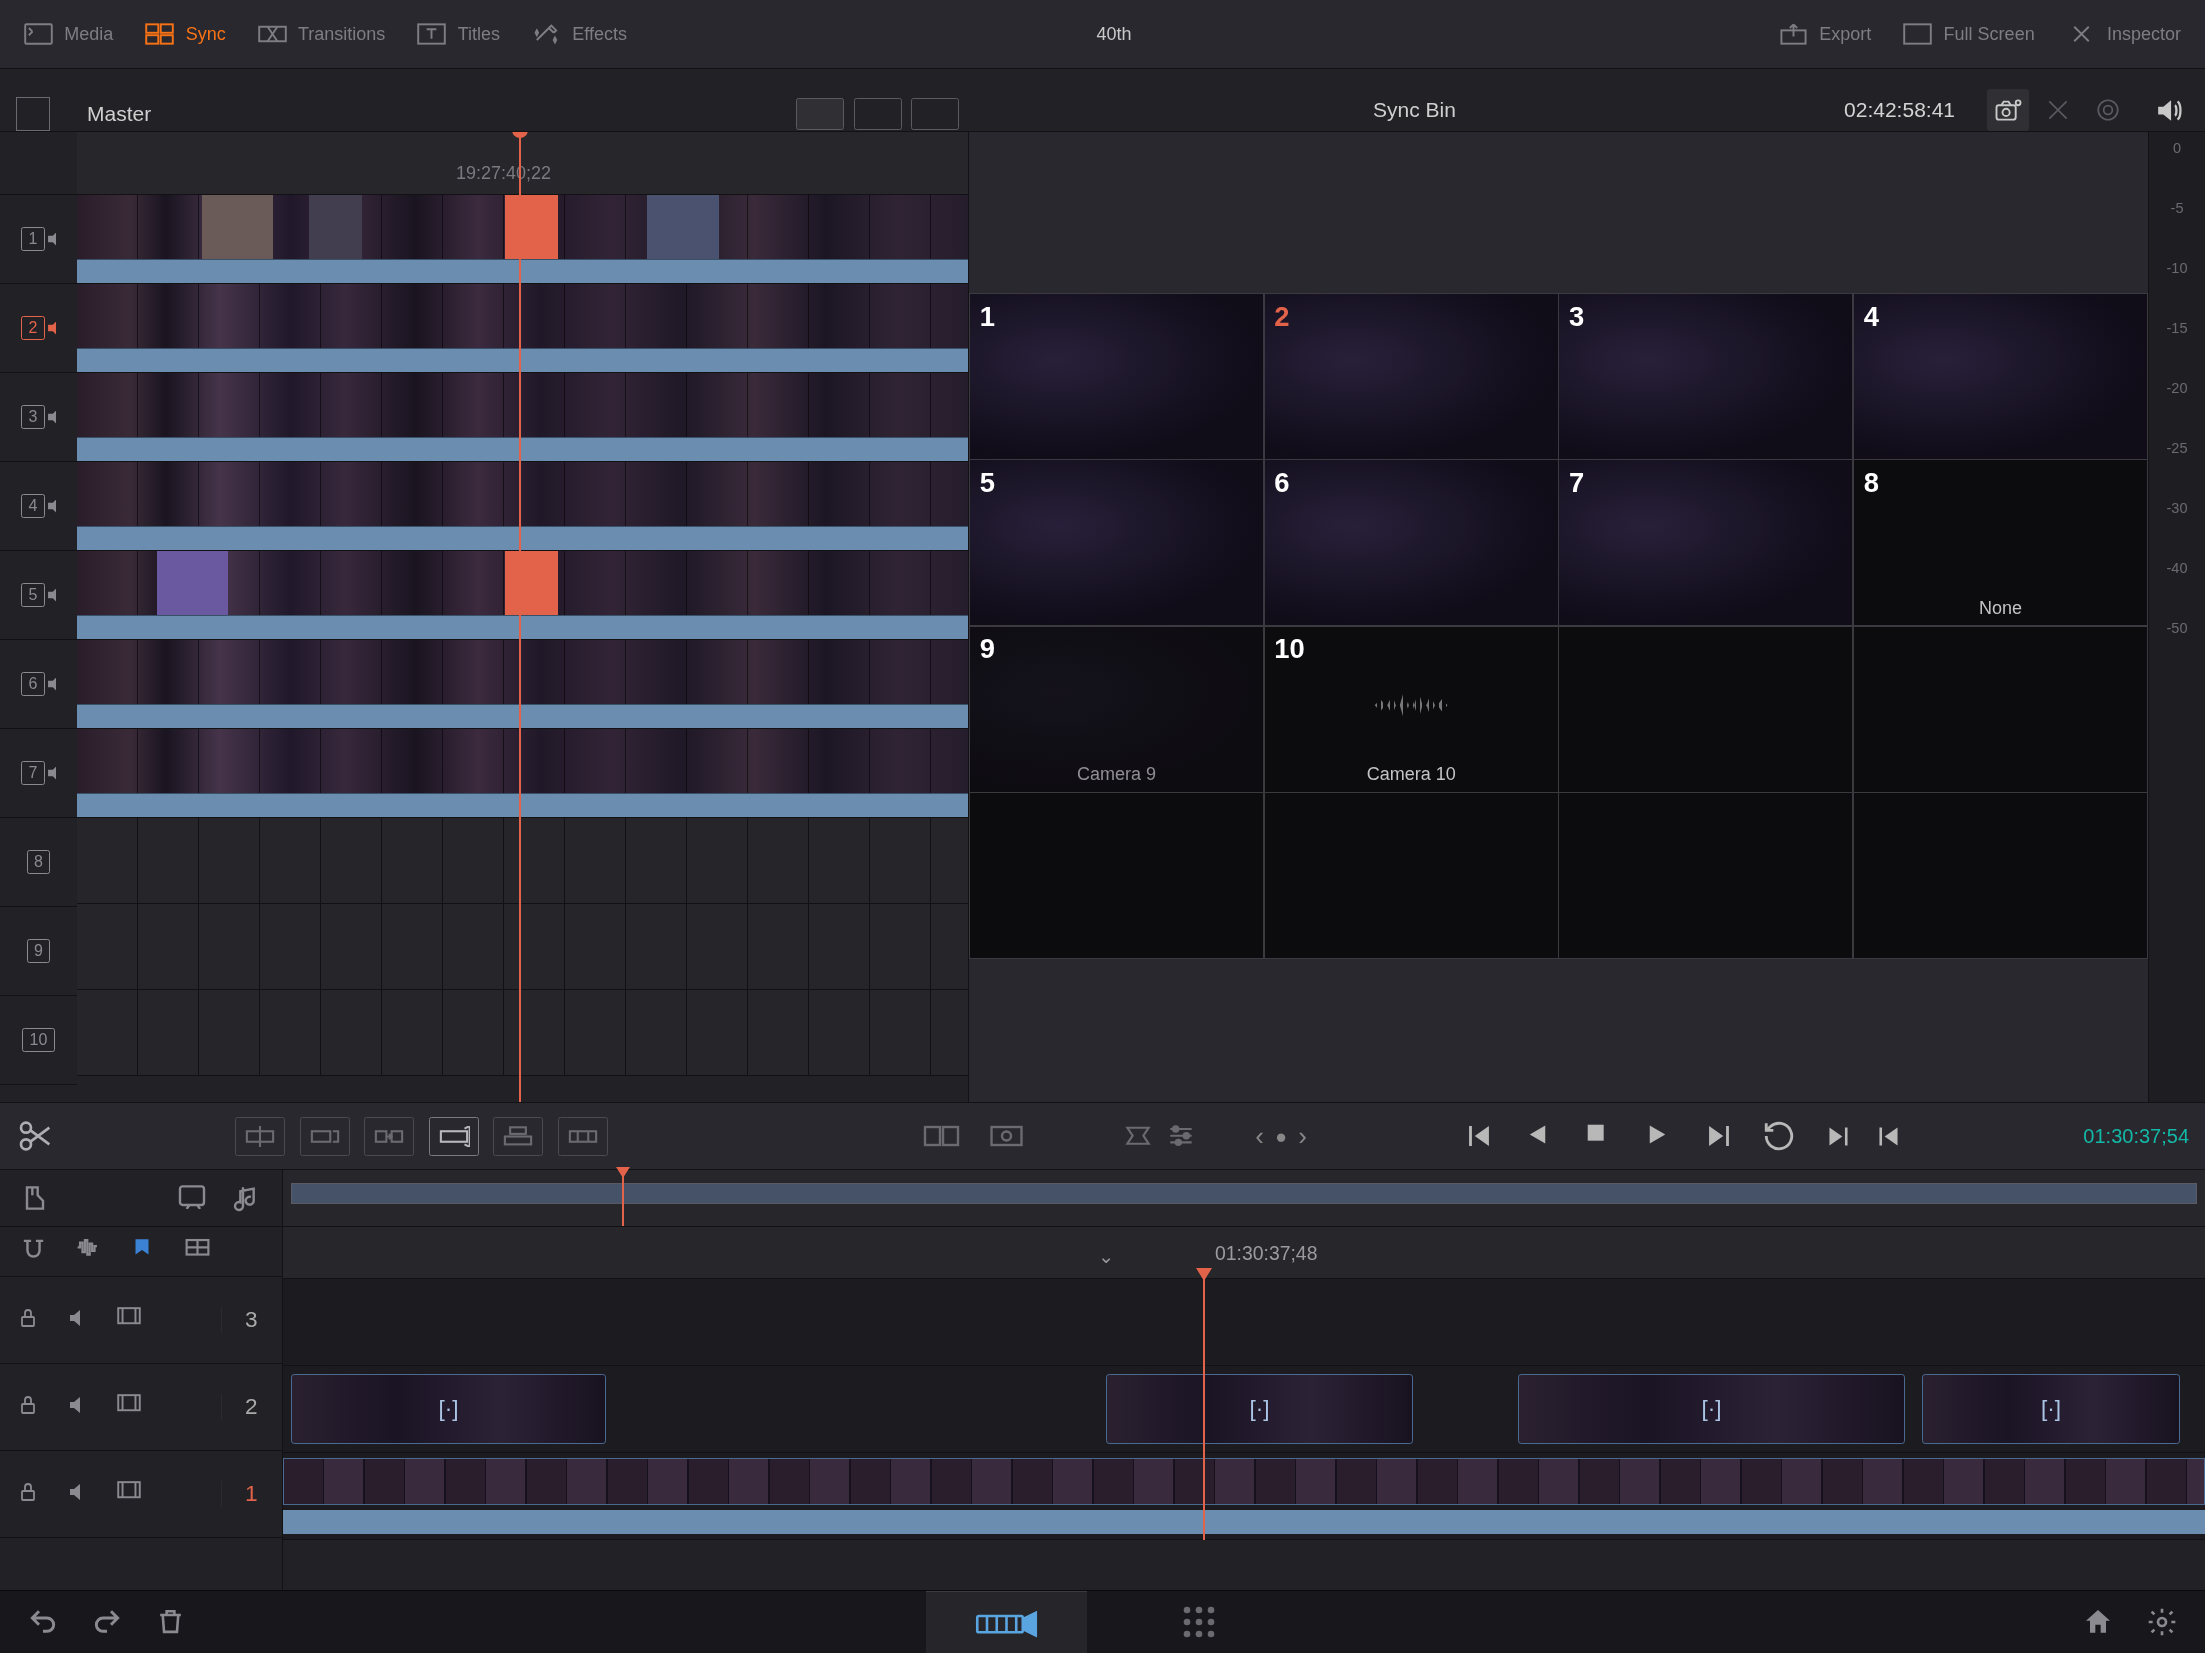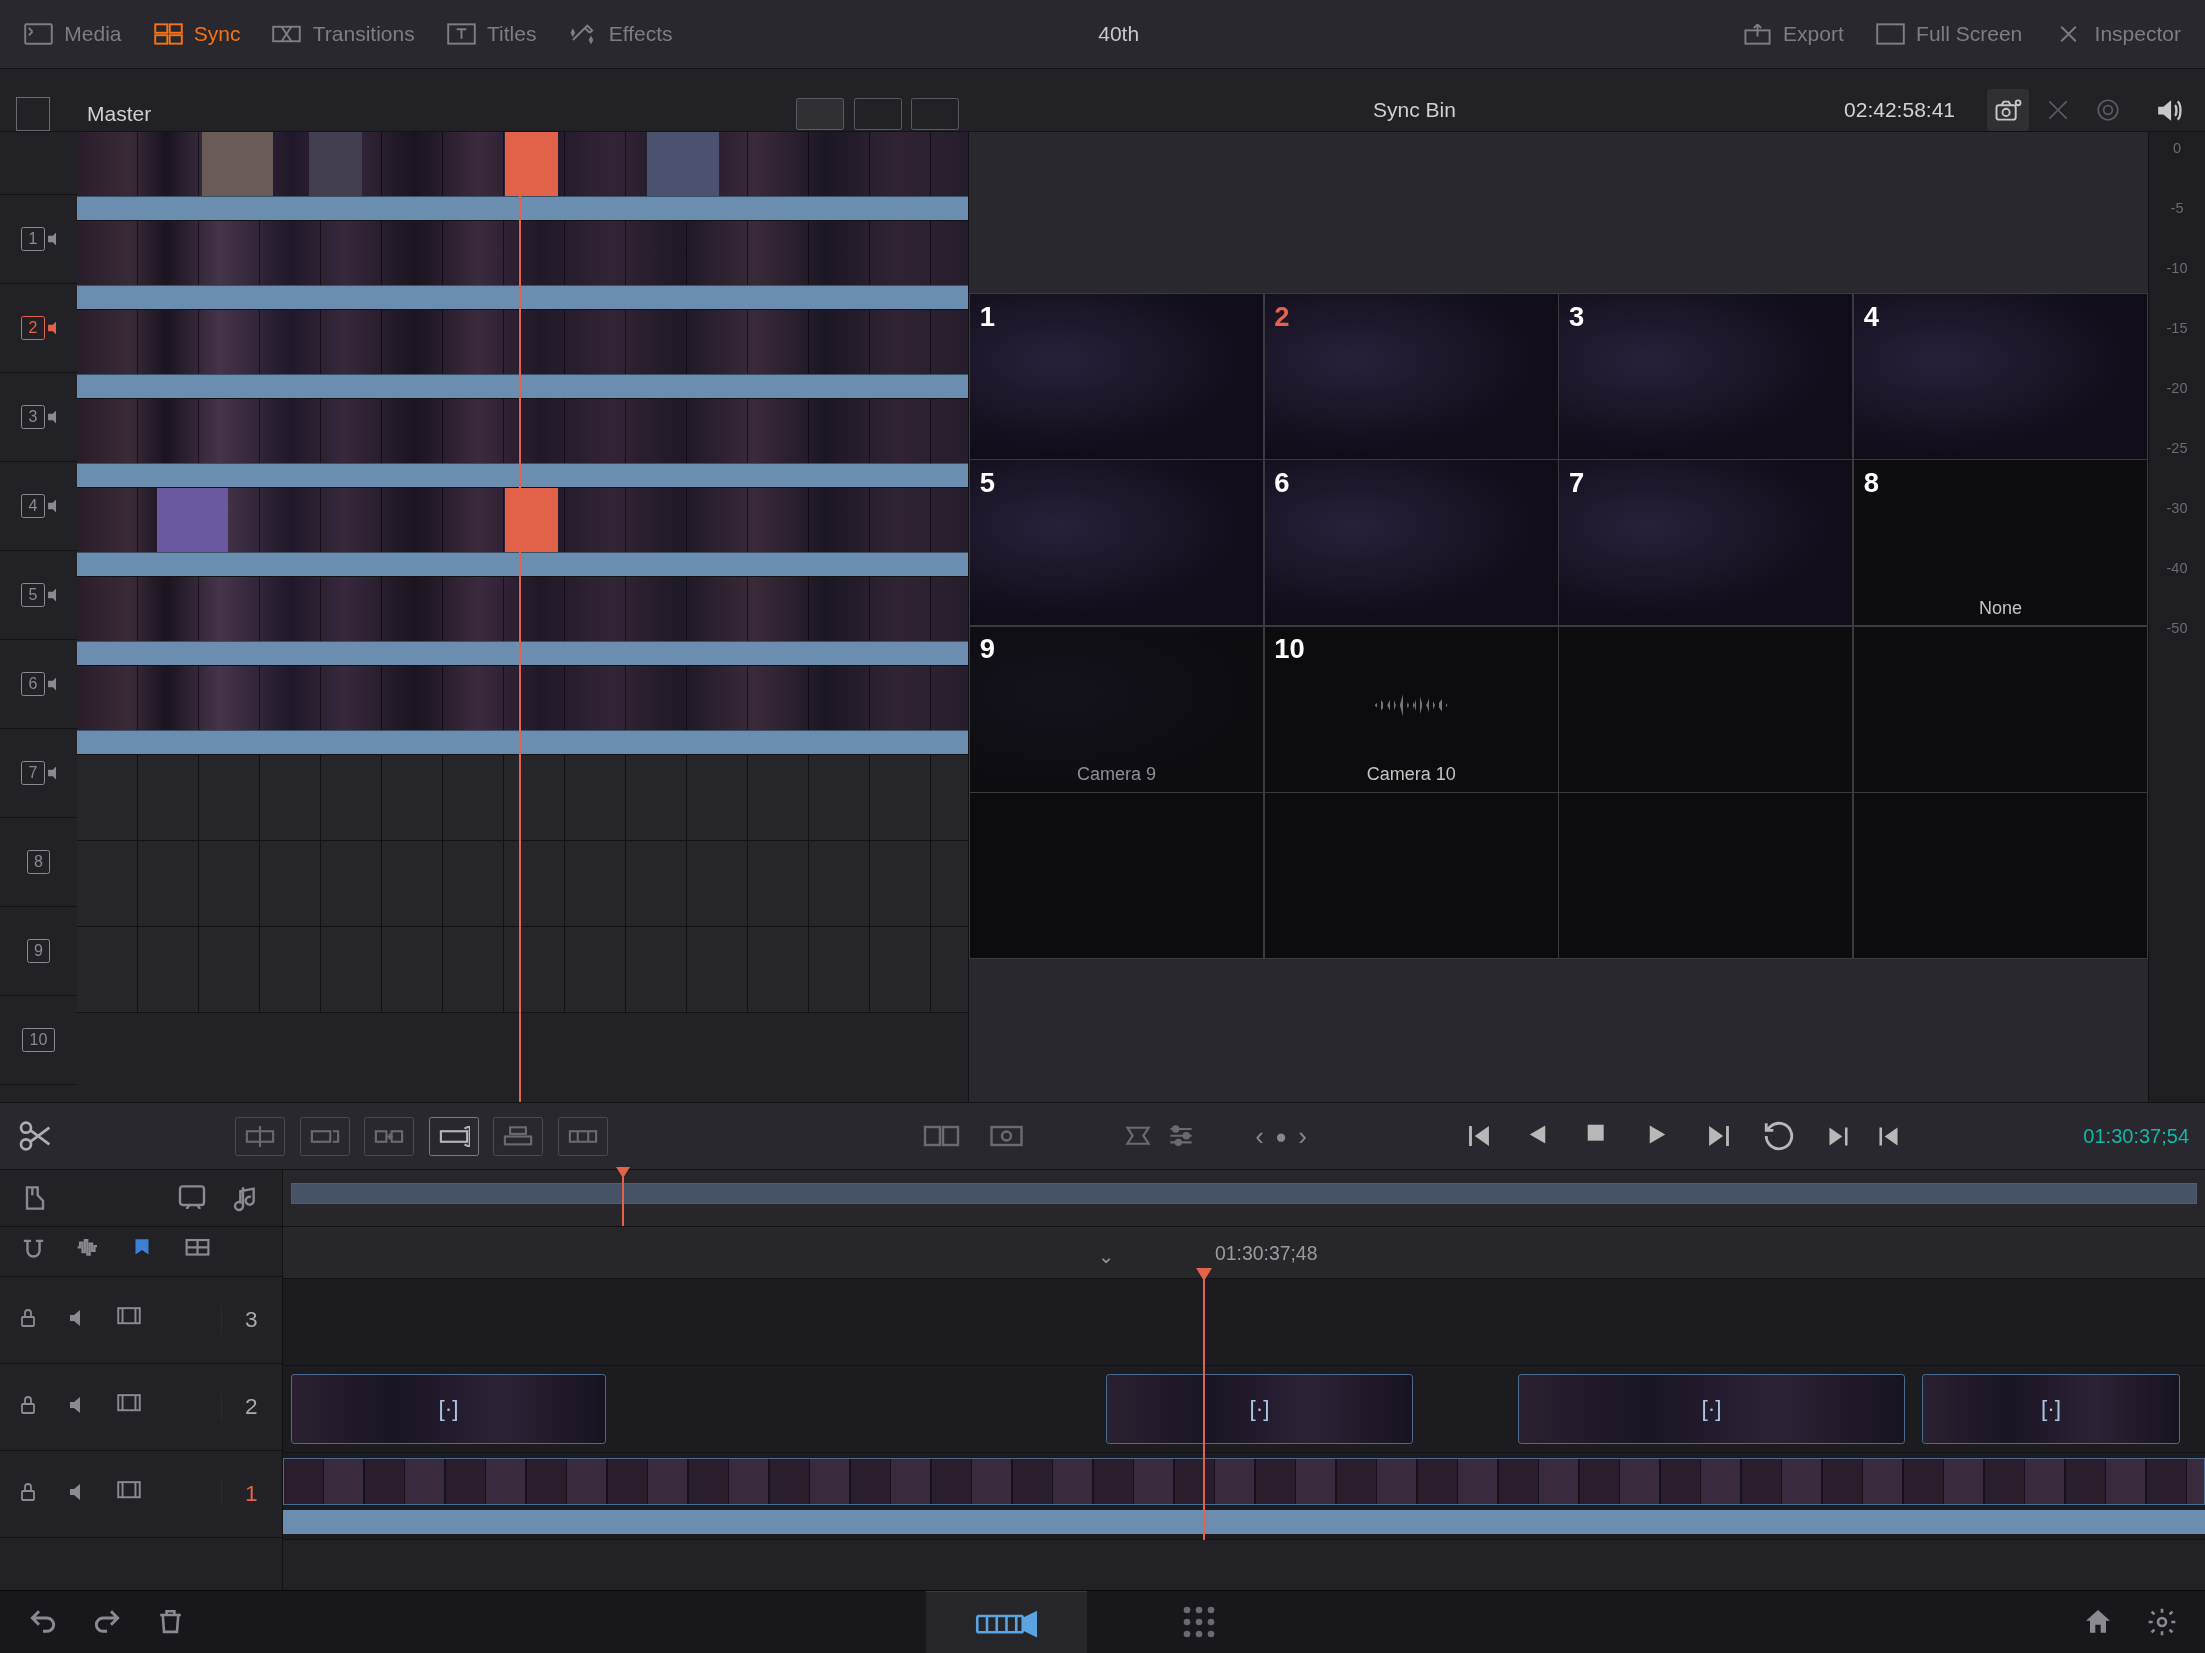--- a/index.html
+++ b/index.html
@@ -1,20 +1,20 @@
 <!DOCTYPE html>
 <html style="font-size:13px"><head>
 <meta charset="utf-8">
 <style>
 *{margin:0;padding:0;box-sizing:border-box;font-family:-apple-system,BlinkMacSystemFont,"Segoe UI",sans-serif;user-select:none}
 html,body{width:100%;height:100%;background:#1e1e1e;color:#b8b8b8;overflow:hidden}
 .app{display:flex;flex-direction:column;width:2205px;height:1653px;transform-origin:top left}
 
 
-.top-toolbar{height:69px;background:#28282e;display:flex;align-items:center;padding:0 24px;border-bottom:0.8px solid #121214;font-size:21px}
+.top-toolbar{height:69px;background:#28282e;display:flex;align-items:center;padding:0 24px;border-bottom:0.8px solid #121214;font-size:18px}
 .top-toolbar .tab-group{display:flex;gap:32px}
 .top-toolbar .tab{display:flex;align-items:center;gap:11.3px;color:#7d7d82;cursor:pointer}
 .top-toolbar .tab.active{color:#f97316}
 .top-toolbar .tab .ic{width:29px;height:22.6px;display:flex;align-items:center;justify-content:center}
 .top-toolbar .project-title{flex:1;text-align:center;color:#c9c9c9;margin-left:-178px}
 .top-toolbar .right-tabs{display:flex;gap:32px}
 
 
 .second-bar{height:63px;background:#212126;display:flex;align-items:flex-end;border-bottom:0.8px solid #121214;font-size:21px}
 .second-bar .left{display:flex;align-items:center;padding-left:16px;width:969px}
@@ -292,20 +292,23 @@
             <span class="num">8</span>
           </div>
         <div class="tl">
             <span class="num">9</span>
           </div>
         <div class="tl">
             <span class="num">10</span>
           </div>
       </div>
       <div class="src-track-area">
+        <div class="src-ruler">
+          <span class="tick" style="left:379px">19:27:40;22</span>
+        </div>
         <div class="src-tracks">
           <div class="src-track t1">
               <div class="thumbs">
                 <div class="seg a"></div>
                 <div class="seg b"></div>
                 <div class="seg c"></div>
                 <div class="seg d"></div>
               </div>
               <div class="wave"></div>
             </div>

